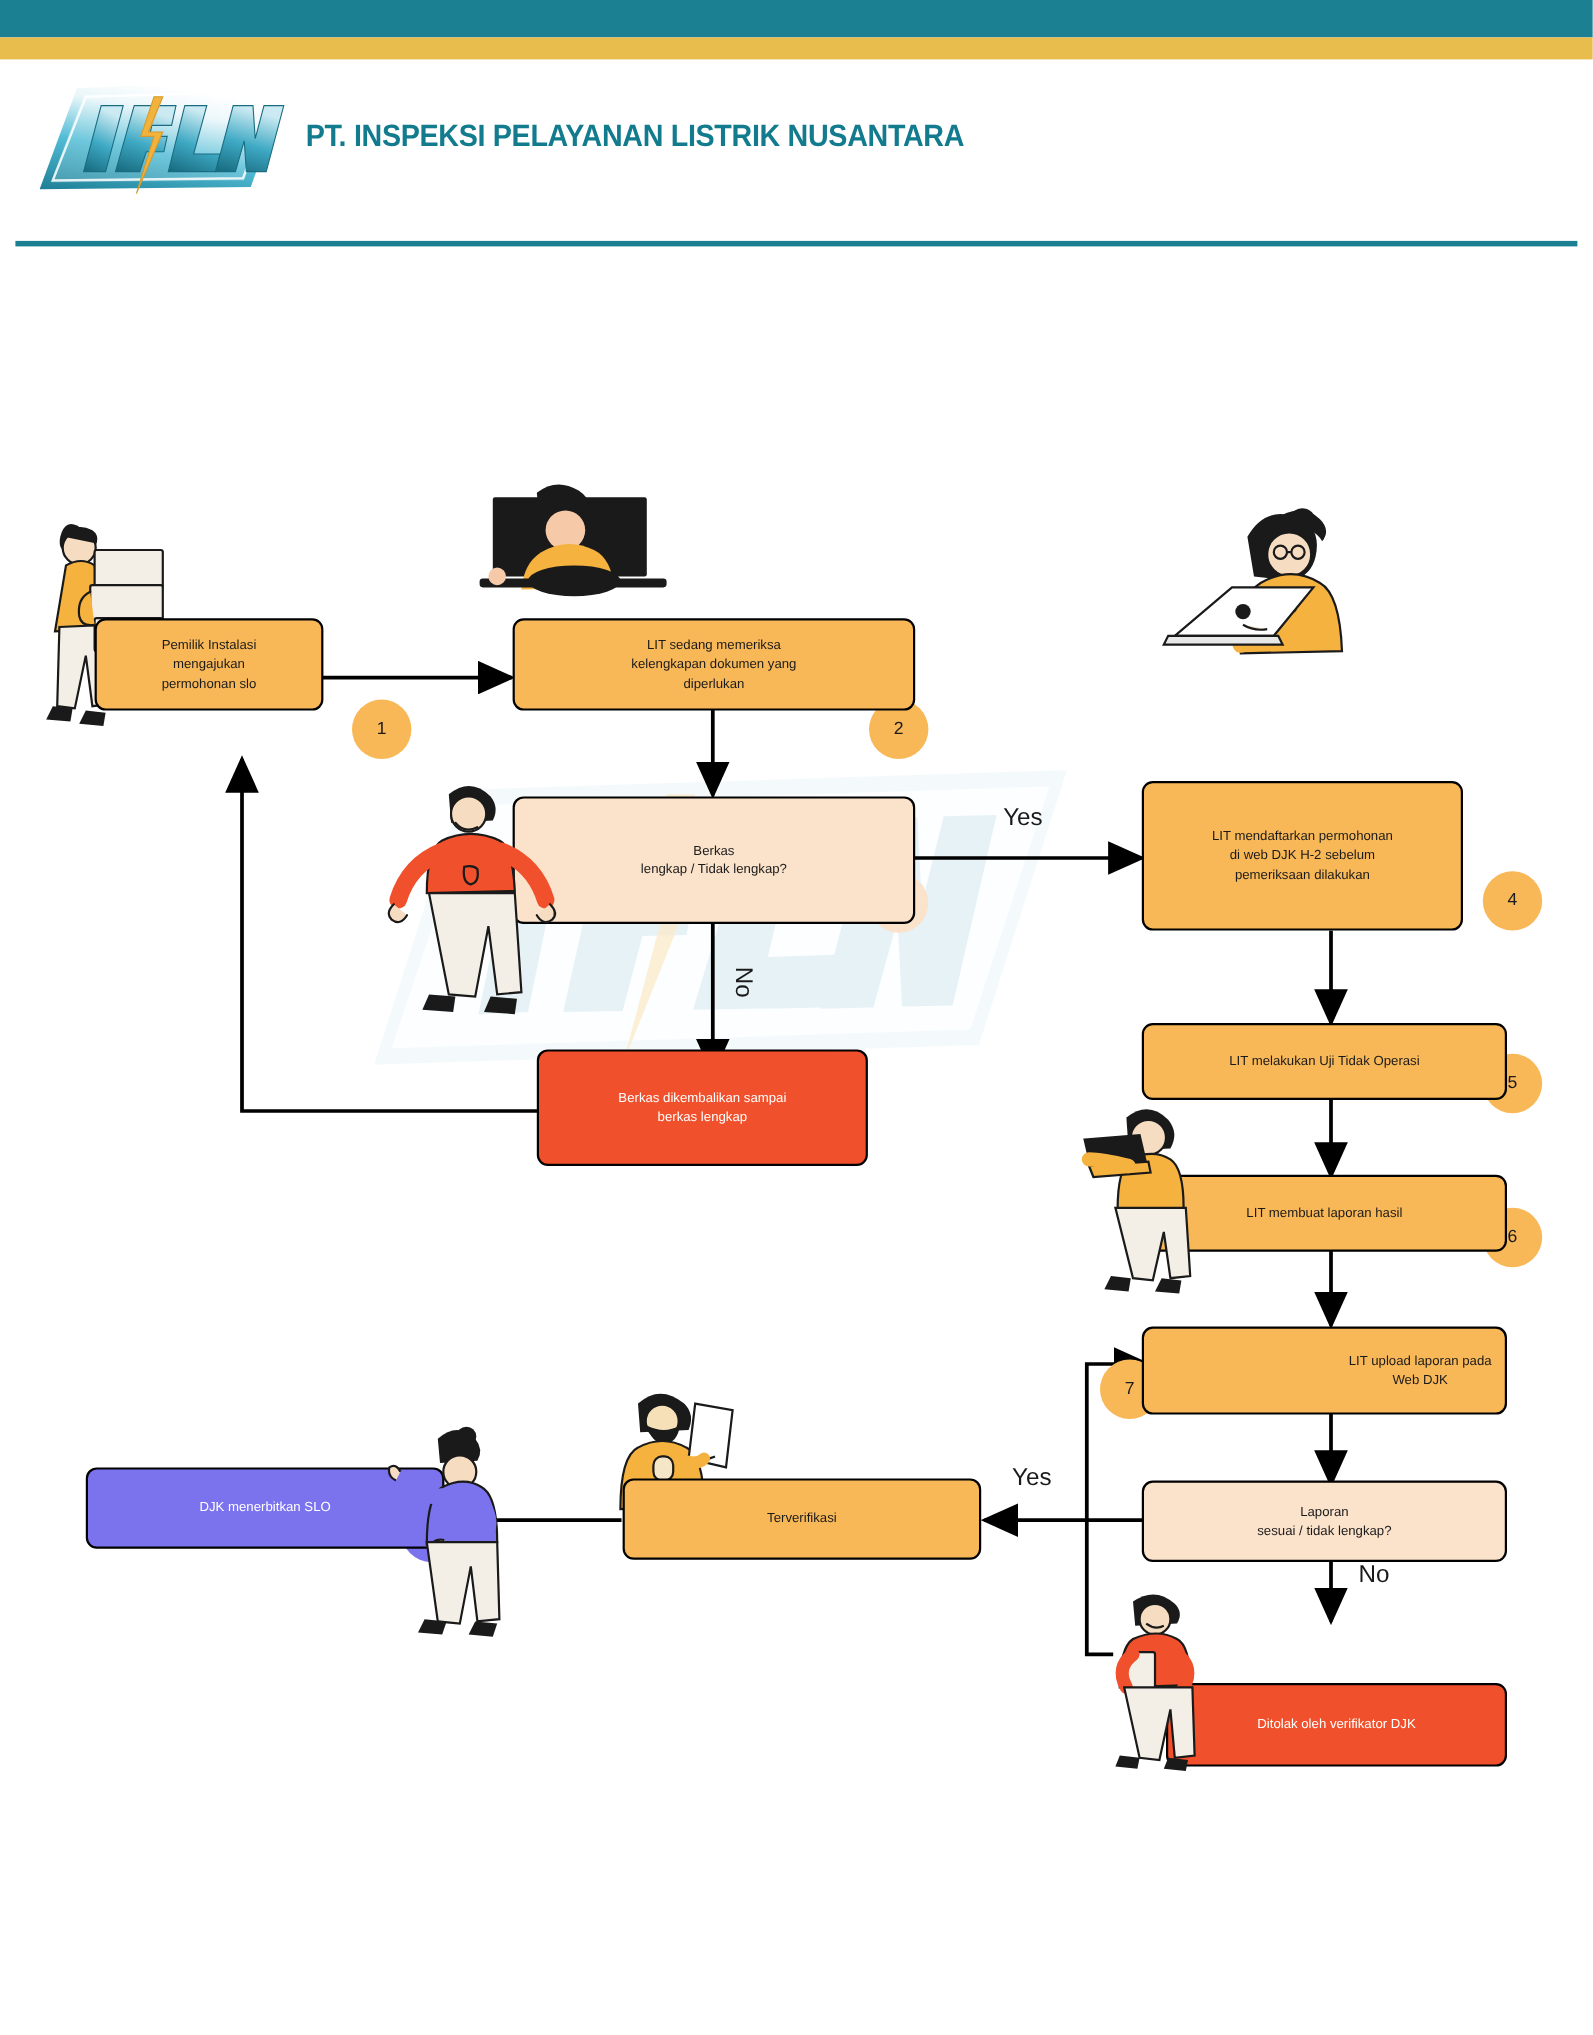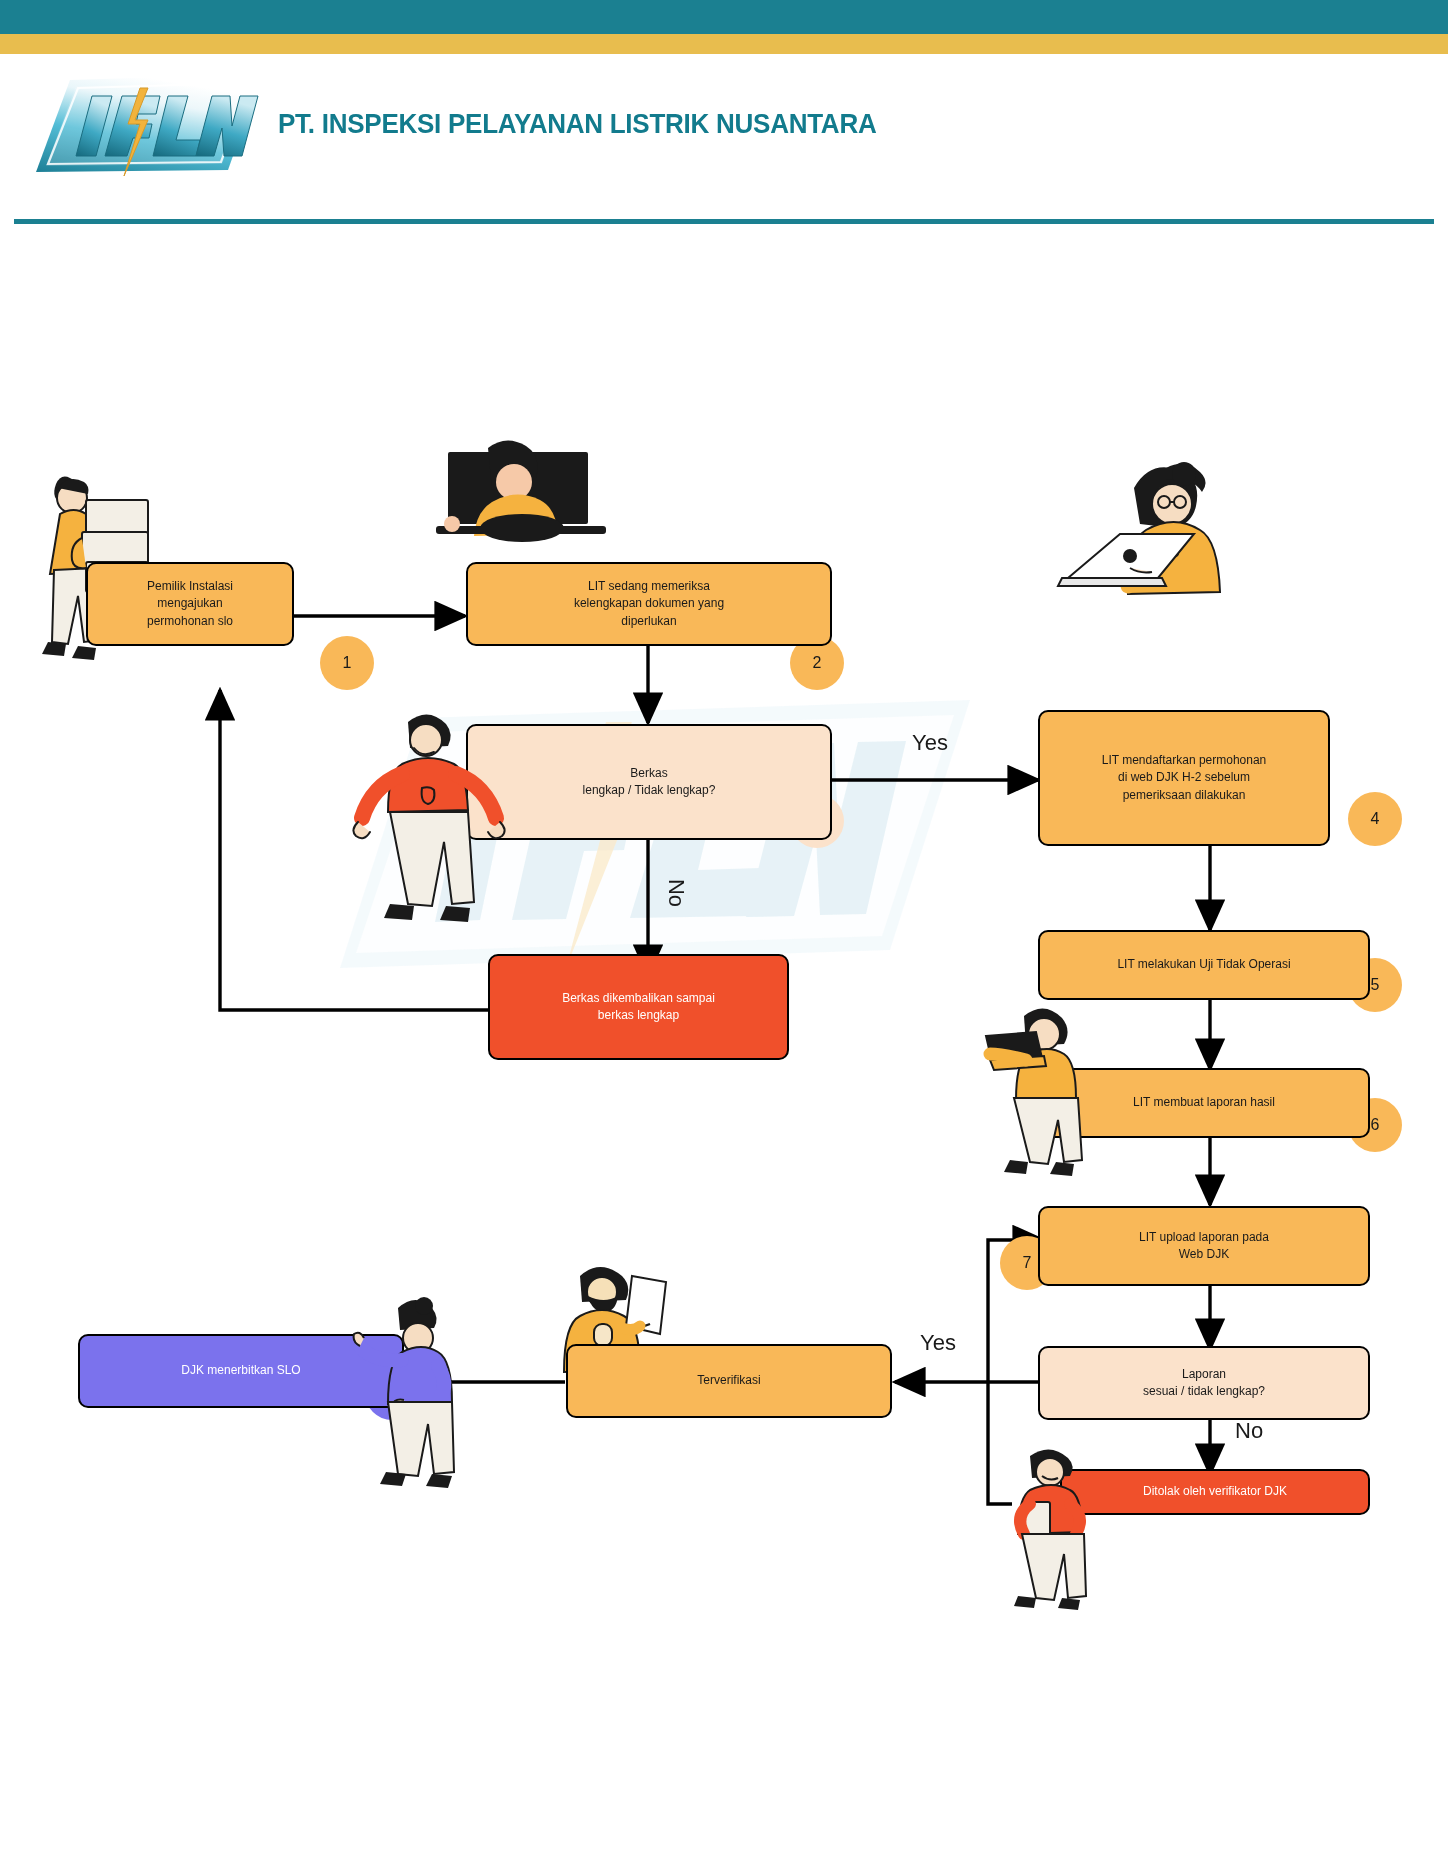--- a/index.html
+++ b/index.html
@@ -324,31 +324,31 @@
 </div>
 
 <div class="node n-orange" style="left:1038px;top:930px;width:332px;height:70px;">
   <span style="white-space:pre-line;">LIT melakukan Uji Tidak Operasi</span>
 </div>
 
 <div class="node n-orange" style="left:1038px;top:1068px;width:332px;height:70px;">
   <span style="white-space:pre-line;">LIT membuat laporan hasil</span>
 </div>
 
-<div class="node n-orange" style="left:1038px;top:1206px;width:332px;height:80px;">
+<div class="node n-orange" style="left:1038px;top:1206px;width:332px;height:80px;justify-content:flex-end;">
   <span style="white-space:pre-line;">LIT upload laporan pada
 Web DJK</span>
 </div>
 
 <div class="node n-cream" style="left:1038px;top:1346px;width:332px;height:74px;">
   <span style="white-space:pre-line;">Laporan
 sesuai / tidak lengkap?</span>
 </div>
 
-<div class="node n-red" style="left:1060px;top:1469px;width:310px;height:46px;">
+<div class="node n-red" style="left:1060px;top:1530px;width:310px;height:76px;">
   <span style="white-space:pre-line;">Ditolak oleh verifikator DJK</span>
 </div>
 
 <div class="node n-orange" style="left:566px;top:1344px;width:326px;height:74px;">
   <span style="white-space:pre-line;">Terverifikasi</span>
 </div>
 
 <div class="node n-purple" style="left:78px;top:1334px;width:326px;height:74px;">
   <span style="white-space:pre-line;">DJK menerbitkan SLO</span>
 </div>

